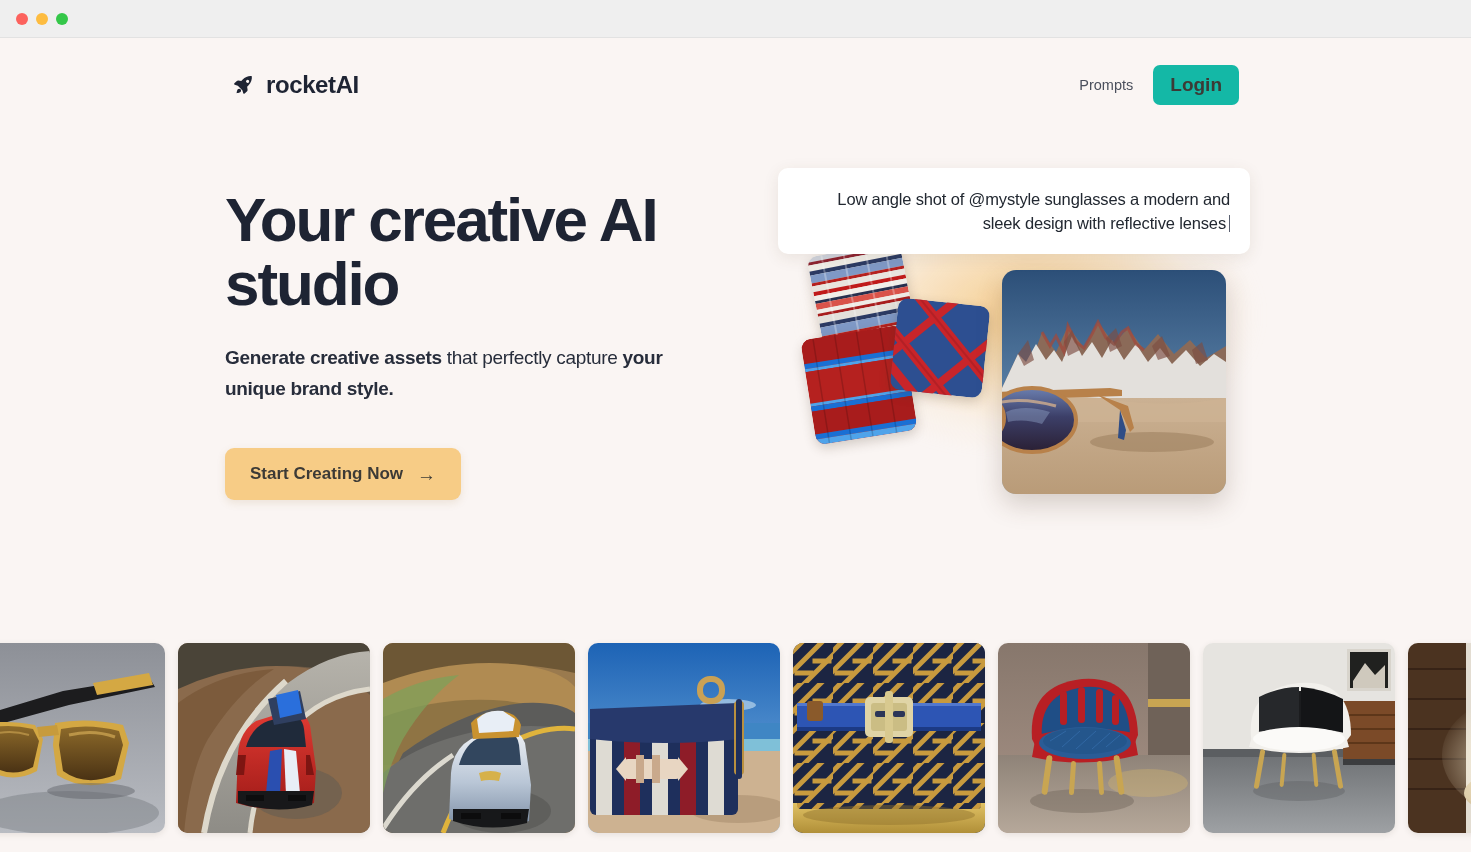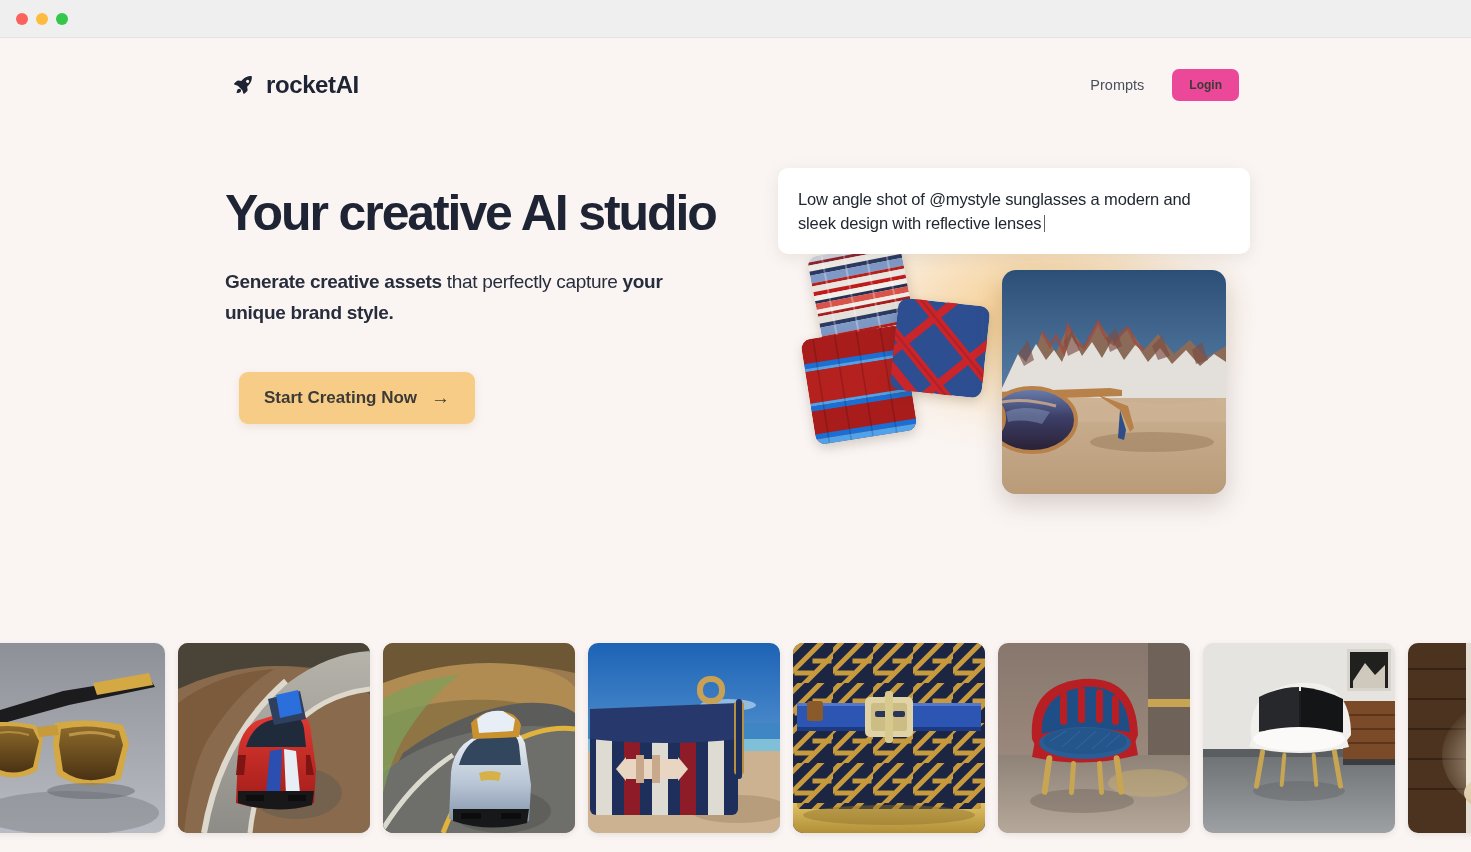--- a/index.html
+++ b/index.html
@@ -44,47 +44,47 @@
     font-size: 24px; font-weight: 700; letter-spacing: -0.4px;
     color: #1e2433;
   }
   .logo-icon {
     display: inline-block; width: 22px; height: 22px;
     color: #1e2433;
   }
   .logo-icon svg { display: block; width: 22px; height: 22px; }
   .nav-right {
     margin-left: auto;
-    display: flex; align-items: center; gap: 24px;
+    display: flex; align-items: center; gap: 16px;
   }
   .nav-link {
     font-size: 14.5px; color: #4a4f5c; text-decoration: none;
     padding: 6px 4px;
   }
   .login-btn {
-    background: #ec4899;
+    background: #14b8a6;
     color: #3c3a36;
-    font-size: 12px; font-weight: 700;
+    font-size: 19px; font-weight: 700;
     border: none; border-radius: 7px;
     padding: 9px 17px;
     cursor: pointer;
     font-family: "Liberation Sans", sans-serif;
   }
 
   
   .hero {
     position: absolute; top: 94px; left: 0;
     width: 100%; height: 510px;
   }
   .hero-left {
     position: absolute; left: 225px; top: 56px;
     width: 520px;
   }
   h1.headline {
-    font-size: 50px; line-height: 1.03;
+    font-size: 62px; line-height: 1.03;
     font-weight: 700; letter-spacing: -2.1px;
     color: #1e2433;
     max-width: 520px;
   }
   .subhead {
     margin-top: 26px;
     font-size: 19px; line-height: 1.64;
     color: #272d3b;
     font-weight: 400;
     max-width: 440px;
@@ -94,21 +94,20 @@
   .cta {
     margin-top: 44px;
     display: inline-flex; align-items: center; gap: 14px;
     background: #f7cc86; color: #3c3a36;
     font-size: 17px; font-weight: 700;
     border: none; border-radius: 9px;
     padding: 16px 25px;
     cursor: pointer;
     box-shadow: 0 3px 8px rgba(150,110,40,0.13);
     font-family: "Liberation Sans", sans-serif;
-    margin-left: 14px;
   }
   .cta .arrow { font-size: 19px; line-height: 1; }
 
   
   .hero-right {
     position: absolute; left: 740px; top: 0;
     width: 560px; height: 510px;
   }
   .glow {
     position: absolute; left: 10px; top: 30px;
@@ -123,20 +122,21 @@
   }
 
   .prompt-card {
     position: absolute; left: 38px; top: 36px;
     width: 472px;
     background: #ffffff;
     border-radius: 10px;
     padding: 19px 20px 18px 20px;
     box-shadow: 0 4px 16px rgba(90,70,40,0.10);
     z-index: 3;
+    text-align: right;
   }
   .prompt-text {
     font-size: 16.5px; line-height: 1.48;
     color: #222831;
     letter-spacing: -0.15px;
   }
   .caret {
     display: inline-block;
     width: 1px; height: 17px;
     background: #5a6070;

